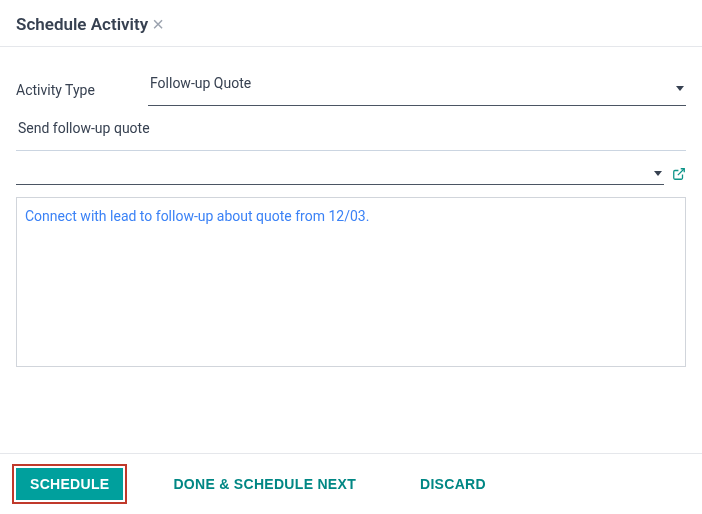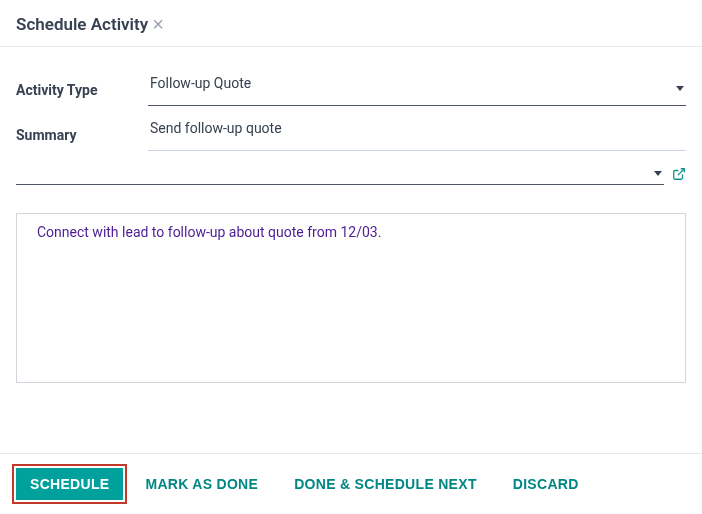--- a/index.html
+++ b/index.html
@@ -40,21 +40,21 @@
     padding: 26px 16px 16px 16px;
   }
   .form-row {
     display: flex;
     align-items: center;
     margin-bottom: 12px;
   }
   .form-label {
     width: 132px;
     flex-shrink: 0;
-    font-weight: 700;
+    font-weight: 400;
     color: #374151;
     font-size: 14px;
   }
   .field-wrap {
     flex: 1;
     display: flex;
     align-items: center;
     gap: 8px;
   }
   .field-underline {
@@ -80,34 +80,33 @@
   .ext-link {
     color: #0d9488;
     cursor: pointer;
     flex-shrink: 0;
     display: inline-flex;
   }
   .notes-area {
     width: 100%;
     height: 170px;
     border: 1px solid #d1d5db;
-    padding: 10px 20px;
+    padding: 10px 8px;
     font-family: inherit;
     font-size: 14px;
-    color: #4c1d95;
+    color: #3b82f6;
     resize: none;
     outline: none;
-    margin-top: 16px;
   }
   .modal-footer {
     border-top: 1px solid #e5e7eb;
     padding: 14px 16px;
     display: flex;
     align-items: center;
-    gap: 8px;
+    gap: 36px;
     position: absolute;
     bottom: 0;
     left: 0;
     right: 0;
   }
   .btn {
     border: none;
     background: none;
     font-weight: 700;
     font-size: 14px;
@@ -149,21 +148,20 @@
           <span class="dropdown-caret">
             <svg width="8" height="6" viewBox="0 0 8 6">
                 <path d="M0 0 L8 0 L4 5 Z" fill="#374151"></path>
               </svg>
           </span>
         </div>
       </div>
     </div>
 
     <div class="form-row">
-      <div class="form-label">Summary</div>
       <div class="field-wrap">
         <div class="field-underline light">
           <span>Send follow-up quote</span>
         </div>
       </div>
     </div>
 
 
     <div class="form-row">
       <div class="field-wrap">
@@ -183,18 +181,17 @@
         </span>
       </div>
     </div>
 
     <textarea class="notes-area" style="">Connect with lead to follow-up about quote from 12/03.</textarea>
 
   </div>
 
   <div class="modal-footer">
     <button class="btn btn-primary">Schedule</button>
-    <button class="btn btn-secondary">Mark As Done</button>
     <button class="btn btn-secondary">Done &amp; Schedule Next</button>
     <button class="btn btn-secondary">Discard</button>
   </div>
 
 </div>
 
 </body></html>

